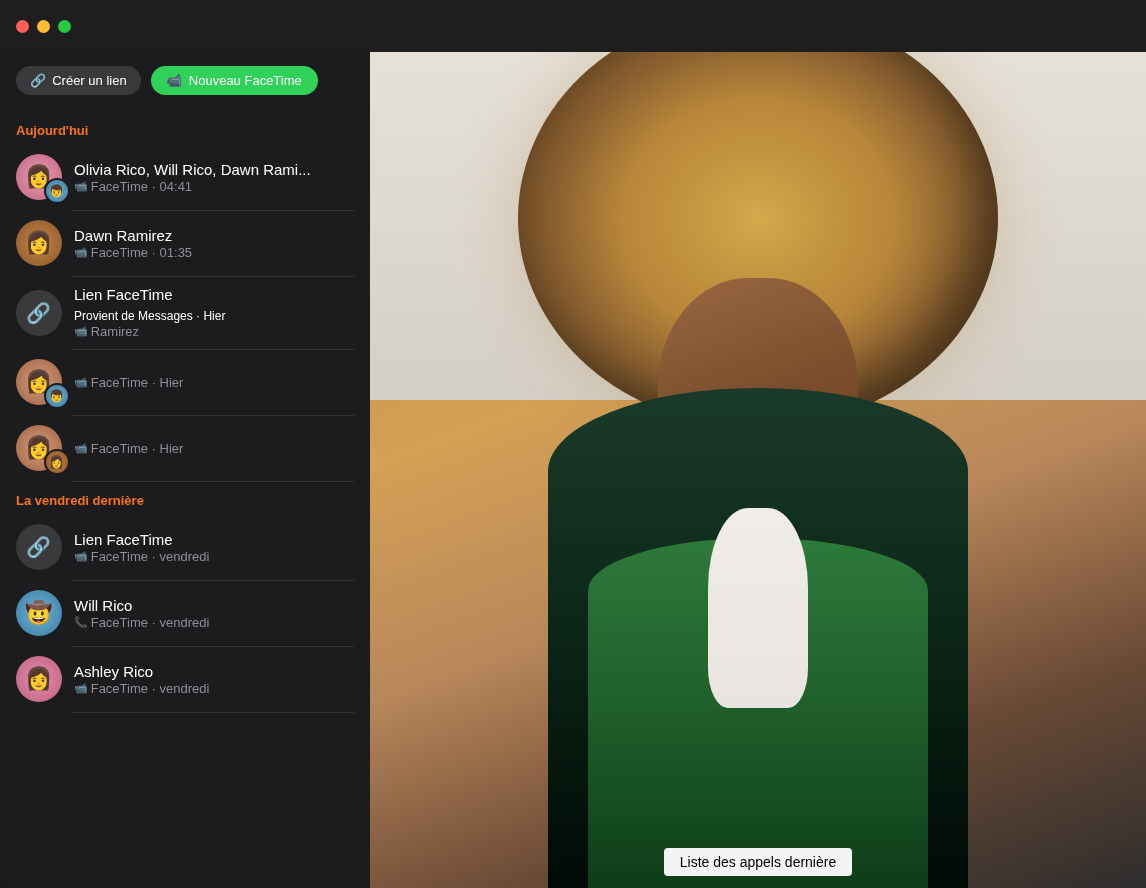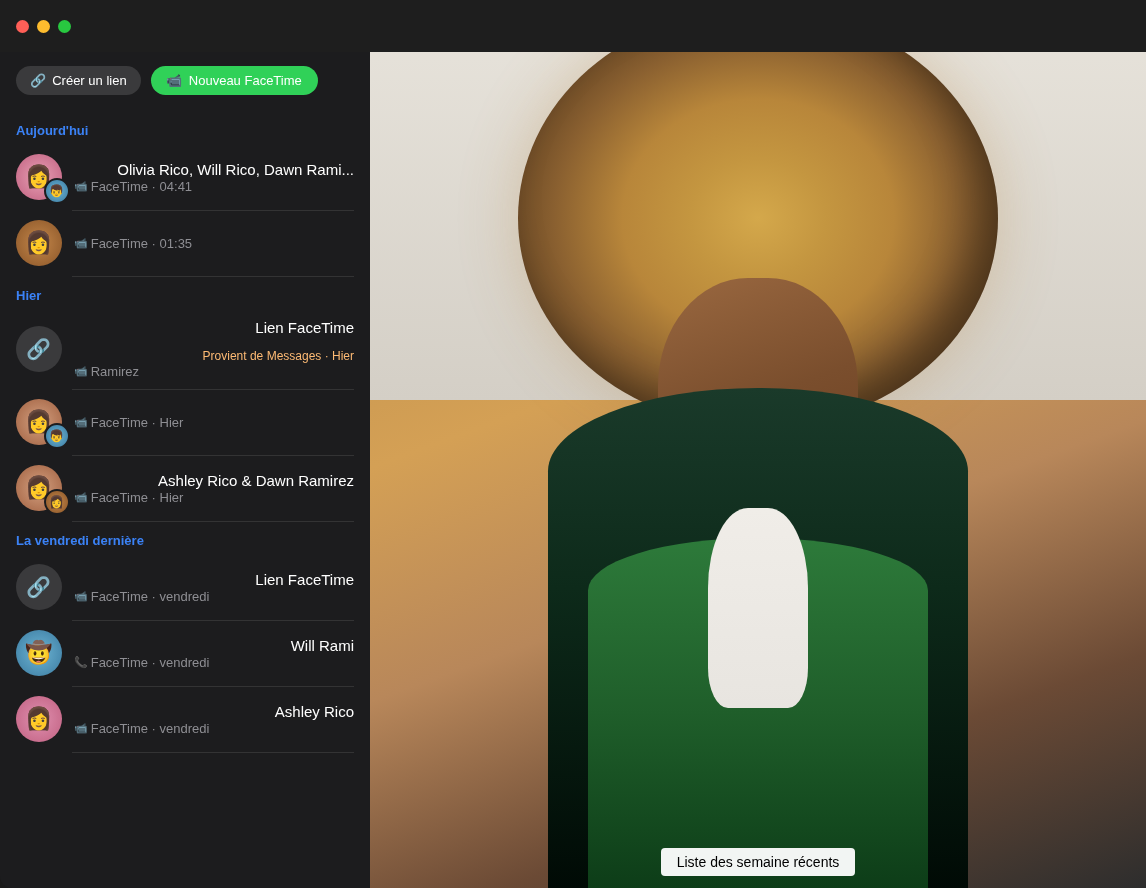--- a/index.html
+++ b/index.html
@@ -102,21 +102,21 @@
       flex: 1;
       overflow-y: auto;
       padding: 0;
     }
 
     .call-list::-webkit-scrollbar { display: none; }
 
     .section-header {
       font-size: 13px;
       font-weight: 600;
-      color: #3b82f6;
+      color: #f97316;
       padding: 12px 16px 6px;
     }
 
     .call-item {
       display: flex;
       align-items: center;
       padding: 10px 16px;
       cursor: pointer;
       position: relative;
     }
@@ -175,21 +175,20 @@
       display: flex;
       align-items: center;
       justify-content: center;
       color: #8e8e93;
       font-size: 20px;
     }
 
     .call-info {
       flex: 1;
       min-width: 0;
-      text-align: right;
     }
 
     .call-name {
       font-size: 15px;
       font-weight: 500;
       color: #ffffff;
       white-space: nowrap;
       overflow: hidden;
       text-overflow: ellipsis;
     }
@@ -198,22 +197,22 @@
       font-size: 13px;
       color: #8e8e93;
       display: flex;
       align-items: center;
       gap: 3px;
       margin-top: 1px;
     }
 
     .call-detail-secondary {
       font-size: 12px;
-      color: #fdba74;
-      margin-top: 13px;
+      color: #ffffff;
+      margin-top: 6px;
     }
 
     
     .main-content {
       flex: 1;
       position: relative;
       overflow: hidden;
     }
 
     .facetime-video {
@@ -384,28 +383,28 @@
         </div>
       </div>
 
       <div class="call-item">
         <div class="avatar-group">
           <div class="avatar av-dawn">
             <span style="font-size:22px">👩</span>
           </div>
         </div>
         <div class="call-info">
+          <div class="call-name">Dawn Ramirez</div>
           <div class="call-detail">
             <span style="font-size:11px">📹</span>
             <span>FaceTime · 01:35</span>
           </div>
         </div>
       </div>
 
-      <div class="section-header">Hier</div>
 
       <div class="call-item">
         <div class="avatar-group">
           <div class="avatar-link-icon">
             <span style="font-size:20px">🔗</span>
           </div>
         </div>
         <div class="call-info">
           <div class="call-name">Lien FaceTime</div>
           <div class="call-detail-secondary">Provient de Messages · Hier</div>
@@ -436,21 +435,20 @@
       <div class="call-item">
         <div class="avatar-group">
           <div class="avatar" style="background: radial-gradient(#d4a080, #a06040);">
             <span style="font-size:22px">👩</span>
           </div>
           <div class="avatar-small av-dawn">
             <span style="font-size:12px">👩</span>
           </div>
         </div>
         <div class="call-info">
-          <div class="call-name">Ashley Rico &amp; Dawn Ramirez</div>
           <div class="call-detail">
             <span style="font-size:11px">📹</span>
             <span>FaceTime · Hier</span>
           </div>
         </div>
       </div>
 
       <div class="section-header">La vendredi dernière</div>
 
       <div class="call-item">
@@ -468,21 +466,21 @@
         </div>
       </div>
 
       <div class="call-item">
         <div class="avatar-group">
           <div class="avatar av-will">
             <span style="font-size:22px">🤠</span>
           </div>
         </div>
         <div class="call-info">
-          <div class="call-name">Will Rami</div>
+          <div class="call-name">Will Rico</div>
           <div class="call-detail">
             <span style="font-size:11px">📞</span>
             <span>FaceTime · vendredi</span>
           </div>
         </div>
       </div>
 
       <div class="call-item">
         <div class="avatar-group">
           <div class="avatar" style="background: radial-gradient(#e090b0, #c06080);">
@@ -510,16 +508,16 @@
       <div class="person-hair"></div>
 
       <div class="person-face"></div>
 
       <div class="person-body"></div>
       <div class="shirt-stripe"></div>
       <div class="collar"></div>
     </div>
 
     <div class="annotation">
-      <div class="annotation-text">Liste des semaine récents</div>
+      <div class="annotation-text">Liste des appels dernière</div>
     </div>
   </div>
 </div>
 
 </body></html>

